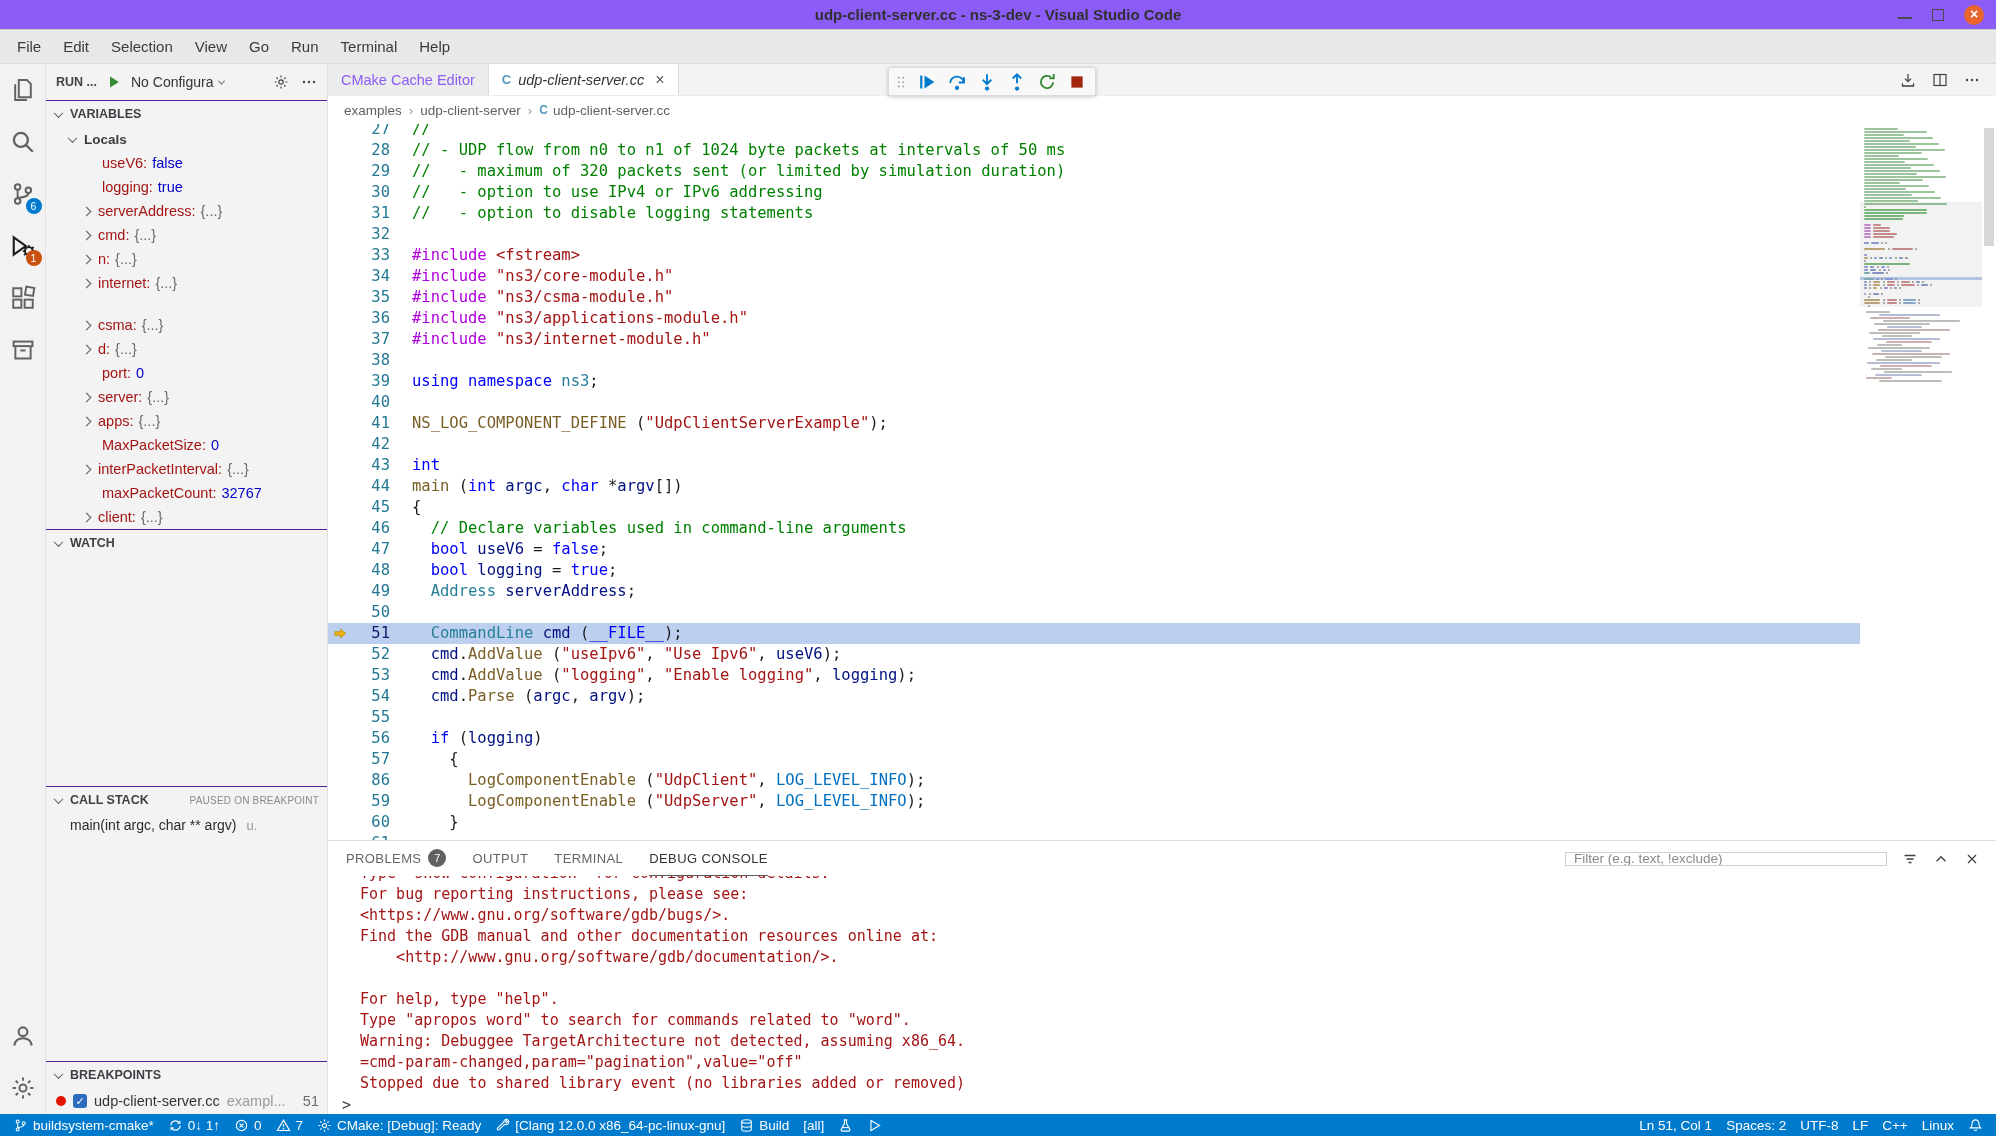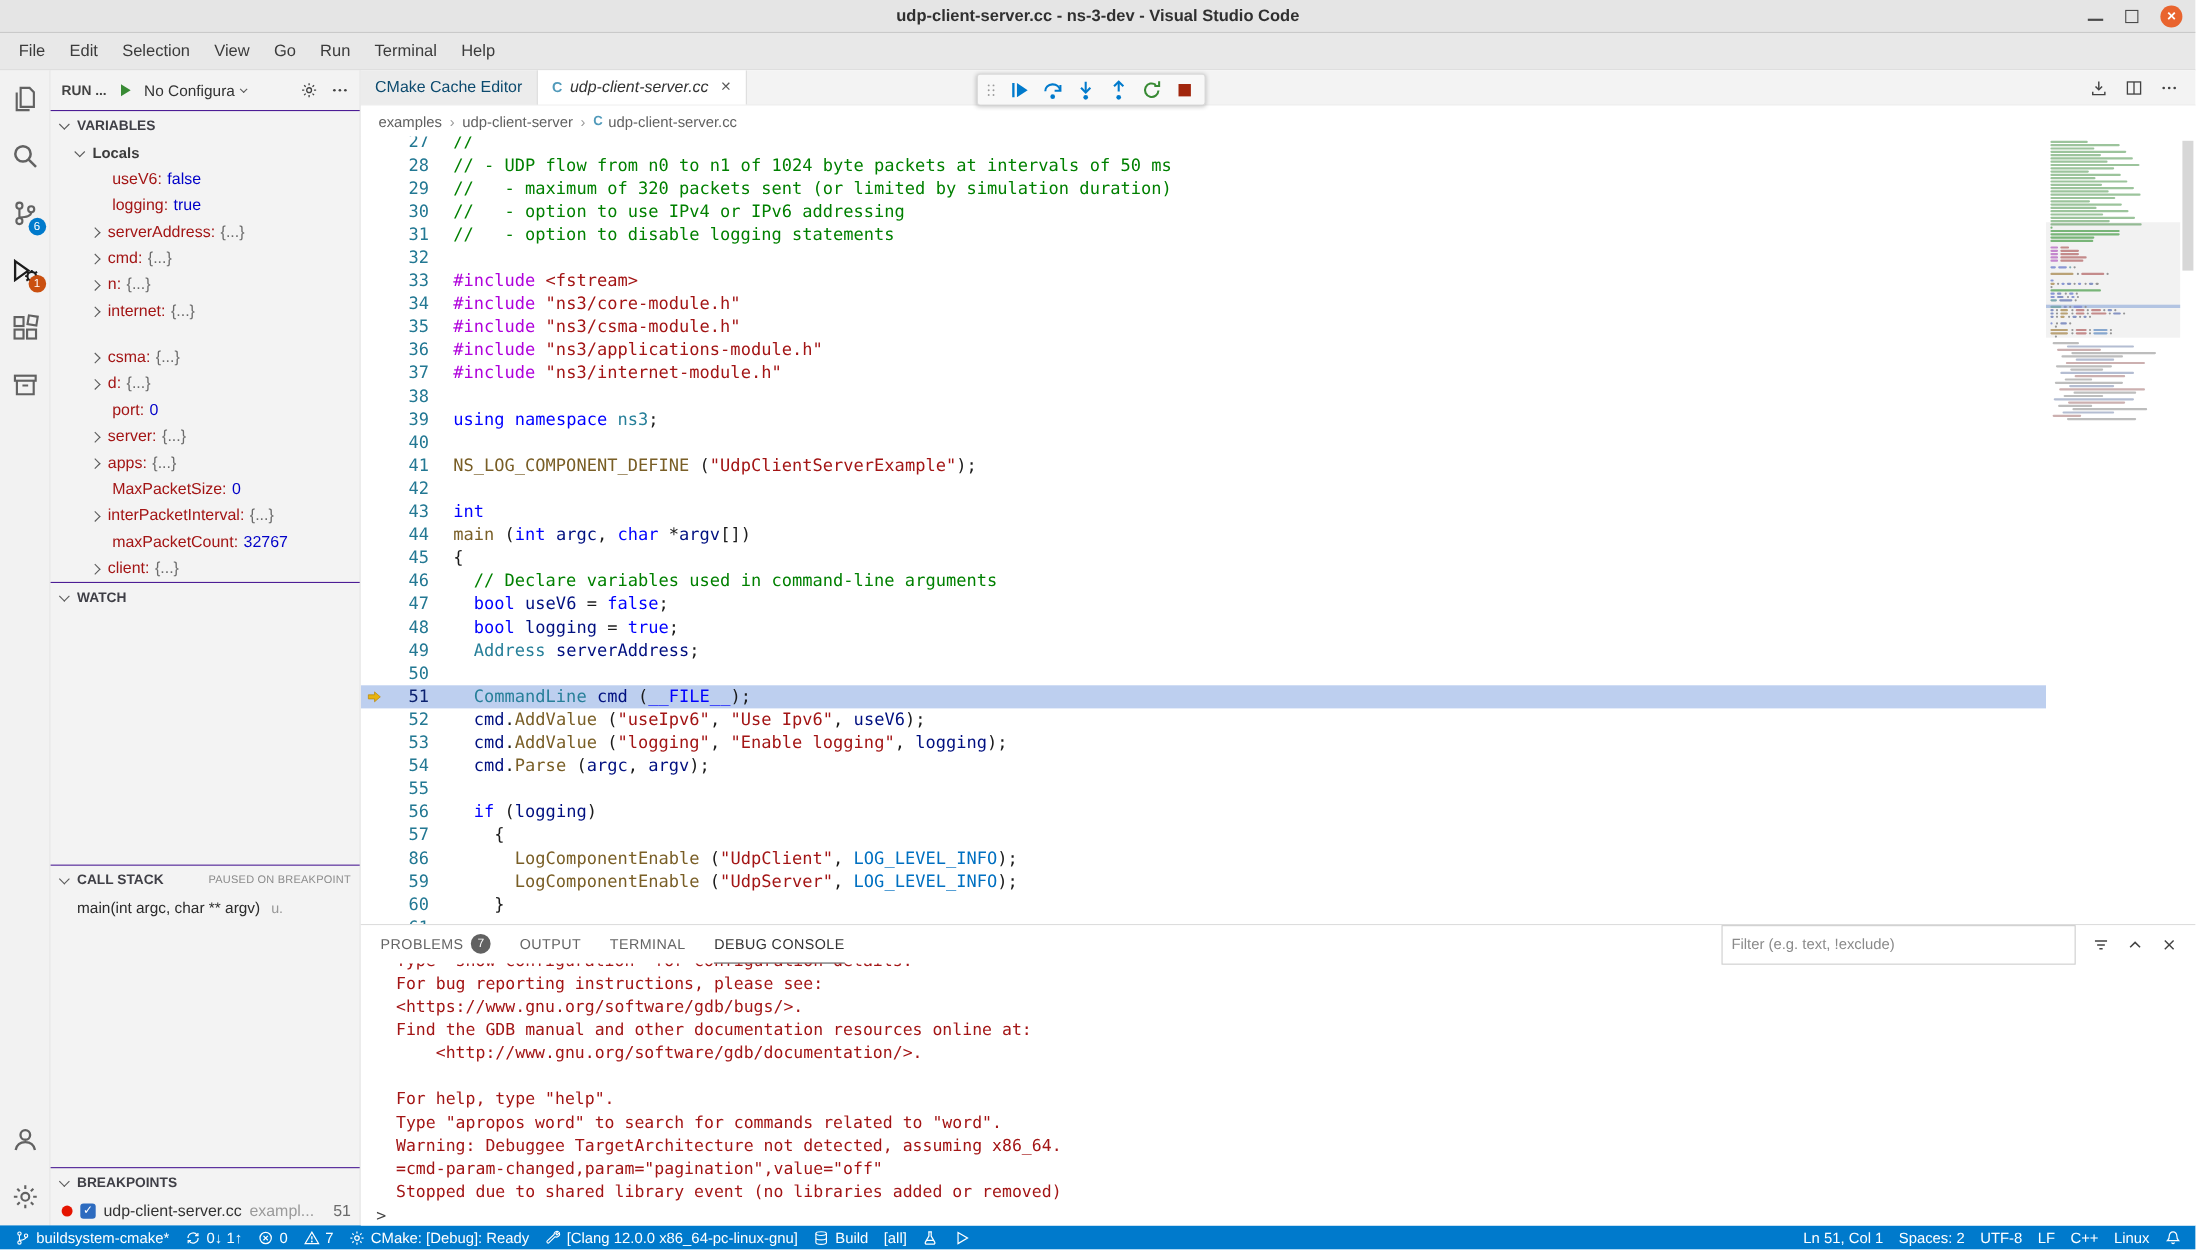--- a/index.html
+++ b/index.html
@@ -1,21 +1,21 @@
 <!DOCTYPE html>
 <html><head>
 <meta charset="utf-8">
 <style>
 *{margin:0;padding:0;box-sizing:border-box}
 html,body{width:1996px;height:1136px;overflow:hidden}
 body{font-family:"Liberation Sans",sans-serif;background:#fff;color:#333}
 .window{position:relative;width:1996px;height:1136px;display:flex;flex-direction:column}
 
 
-.titlebar{height:30px;background:#e5e5e5;border-bottom:1px solid #C9C9C9;display:flex;align-items:center;justify-content:center;position:relative;flex:none}
+.titlebar{height:30px;background:#8b5cf6;border-bottom:1px solid #C9C9C9;display:flex;align-items:center;justify-content:center;position:relative;flex:none}
 .title-text{font-size:15px;font-weight:bold;color:#303030}
 .window-controls{position:absolute;right:12px;top:0;height:100%;display:flex;align-items:center;gap:20px}
 .wc{cursor:default;display:flex;align-items:center;justify-content:center}
 .wc-min{width:14px;height:2px;background:#4a4a4a;margin-top:6px}
 .wc-max{width:12px;height:12px;border:1.5px solid #4a4a4a}
 .wc-close{width:20px;height:20px;border-radius:50%;background:#E9642E;color:#fff;font-size:14px;line-height:19px;text-align:center;font-weight:bold}
 
 
 .menubar{height:34px;background:#E8E8E8;display:flex;align-items:center;padding-left:6px;flex:none;border-bottom:1px solid #DADADA}
 .menu-item{padding:0 11px;font-size:15px;color:#3b3b3b;line-height:34px}
@@ -62,21 +62,21 @@
 
 
 .chev{width:7px;height:7px;border-right:1.5px solid #5a5a5a;border-bottom:1.5px solid #5a5a5a;display:inline-block;transform:rotate(45deg) translate(-1px,-1px);margin:0 8px 0 3px;flex:none}
 .chev.right{transform:rotate(-45deg)}
 .chev.small{width:5px;height:5px}
 
 
 .editor-region{flex:1;display:flex;flex-direction:column;min-width:0;background:#fff;position:relative}
 .tabbar{height:32px;background:#F3F3F3;display:flex;align-items:stretch;flex:none;border-bottom:1px solid #ECECEC}
 .tabs{display:flex}
-.tab{display:flex;align-items:center;padding:0 13px;gap:7px;background:#ECECEC;border-right:1px solid #DCDCDC;font-size:14.5px;color:#0c4a6e}
+.tab{display:flex;align-items:center;padding:0 13px;gap:7px;background:#ECECEC;border-right:1px solid #DCDCDC;font-size:14.5px;color:#8b5cf6}
 .tab.active{background:#fff;color:#333}
 .tab .file-icon{color:#519ABA;font-weight:bold;font-size:13px}
 .tab .tab-label.italic{font-style:italic}
 .tab .tab-close{color:#5a5a5a;font-size:16px;margin-left:4px}
 .editor-actions{margin-left:auto;display:flex;align-items:center;gap:16px;padding-right:16px;color:#424242}
 .breadcrumbs{height:28px;display:flex;align-items:center;padding-left:16px;font-size:13.5px;color:#616161;gap:7px;background:#fff;flex:none}
 .crumb{display:flex;align-items:center;gap:5px}
 .crumb-sep{color:#9a9a9a}
 .crumb .file-icon{color:#519ABA;font-weight:bold;font-size:12px}
 
@@ -109,21 +109,21 @@
 .scroll-thumb{position:absolute;top:4px;left:2px;width:10px;height:118px;background:rgba(110,110,110,.28)}
 
 
 .panel{height:274px;border-top:1px solid #DDD;display:flex;flex-direction:column;background:#fff;flex:none}
 .panel-header{height:35px;display:flex;align-items:center;padding:0 16px 0 18px;flex:none}
 .panel-tabs{display:flex;gap:26px;height:100%}
 .panel-tab{font-size:13px;letter-spacing:.4px;color:#656565;display:flex;gap:7px;align-items:center;height:100%;border-bottom:1px solid transparent}
 .panel-tab.active{color:#333;border-bottom-color:#5a5a5a}
 .panel-tab-badge{min-width:18px;height:18px;border-radius:9px;background:#616161;color:#fff;font-size:11px;line-height:18px;text-align:center;padding:0 4px}
 .panel-right{margin-left:auto;display:flex;align-items:center;gap:15px;color:#424242}
-.panel-filter{width:322px;height:36px;border:1px solid #CECECE;background:#fff;padding:0 8px;font-size:13.5px;color:#333;font-family:"Liberation Sans",sans-serif}
+.panel-filter{width:322px;height:14px;border:1px solid #CECECE;background:#fff;padding:0 8px;font-size:13.5px;color:#333;font-family:"Liberation Sans",sans-serif}
 .panel-filter::placeholder{color:#8a8a8a}
 .console{flex:1;overflow:hidden;font-family:"DejaVu Sans Mono","Liberation Mono",monospace;font-size:15px;line-height:21px;color:#A31515}
 .console-inner{margin-top:-13px}
 .console-line{height:21px;white-space:pre;padding-left:32px}
 .console-prompt{height:22px;white-space:pre;padding-left:14px;color:#444;display:flex;align-items:center;gap:8px}
 
 
 .statusbar{height:22px;background:#007ACC;display:flex;align-items:center;color:#fff;font-size:13.5px;flex:none;padding:0 6px}
 .status-item{display:flex;align-items:center;gap:5px;padding:0 7px;height:100%;white-space:nowrap}
 .status-right{margin-left:auto;display:flex;height:100%}

